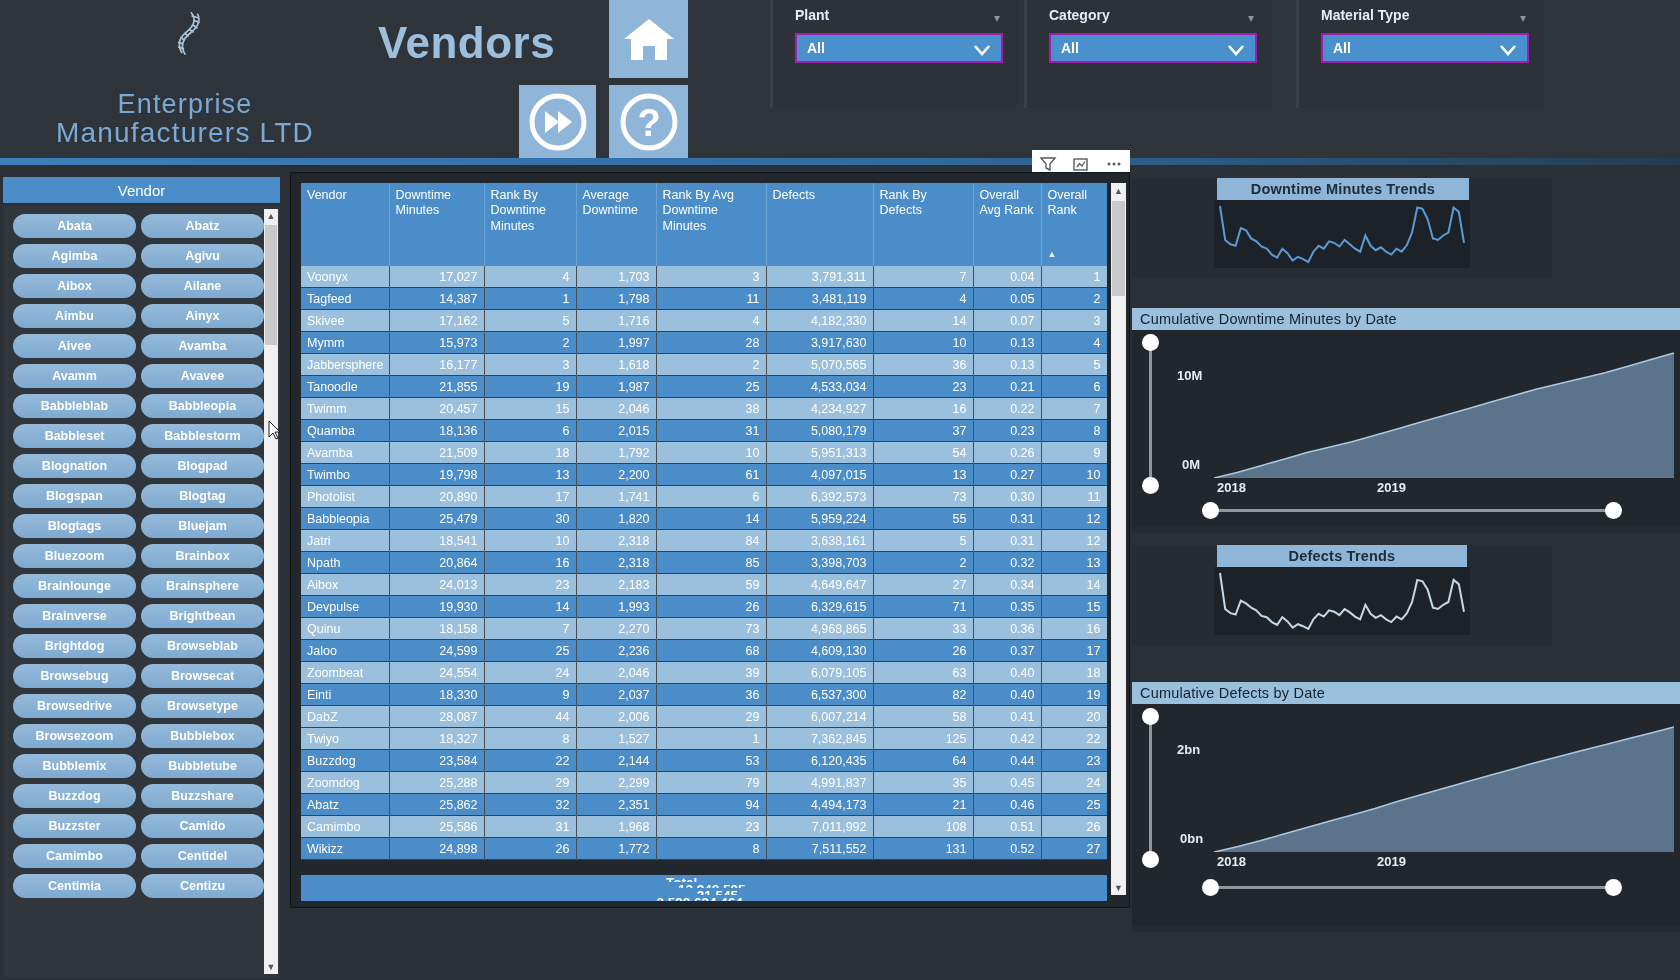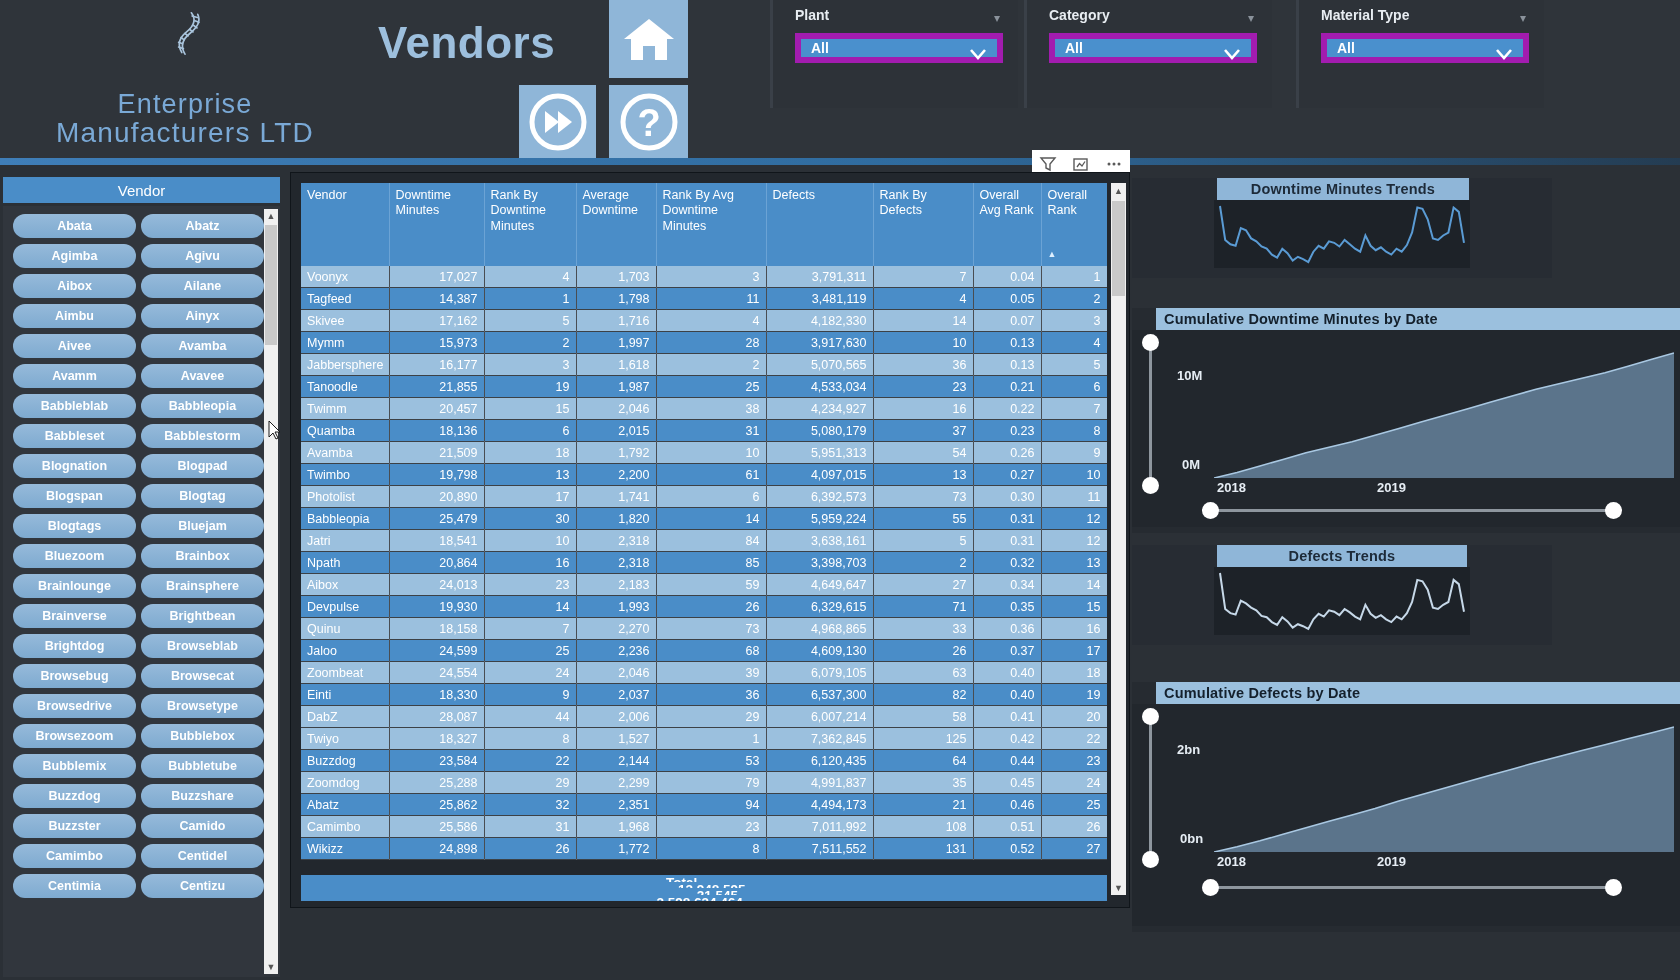--- a/index.html
+++ b/index.html
@@ -54,21 +54,21 @@
   .slicer-card.c3 { left: 1296px; width: 248px; }
   .slicer-label {
     position: absolute; left: 22px; top: 7px;
     color: #e8edf2; font-size: 14px; font-weight: bold;
   }
   .slicer-caret-sm {
     position: absolute; right: 18px; top: 11px; color: #8a929b; font-size: 12px;
   }
   .slicer-select {
     position: absolute; left: 22px; top: 33px; width: 208px; height: 30px;
-    background: #4a90cd; border: 6px solid #a21caf;
+    background: #4a90cd; border: 2px solid #a21caf;
     display: flex; align-items: center; cursor: pointer;
   }
   .slicer-value { color: #ffffff; font-size: 14px; padding-left: 10px; font-weight: bold; }
   .slicer-caret { position: absolute; right: 8px; top: 4px; }
 
   
   .vendor-panel {
     position: absolute; left: 3px; top: 177px; width: 277px; height: 800px;
     background: #2b3036;
   }
@@ -158,22 +158,22 @@
 
   .spark-card { position: absolute; background: #272c33; }
   .spark-title {
     background: #8fb6d8; color: #1d2a38; font-size: 14.5px; font-weight: bold;
     text-align: center; padding: 3px 0; letter-spacing: 0.2px;
   }
   .spark-plot { background: #1d2228; }
 
   .area-card { position: absolute; background: #262b31; }
   .area-title {
-    background: #9bc0de; color: #14202c; font-size: 14.5px; font-weight: bold;
-    padding: 3px 12px 3px 8px; letter-spacing: 0.2px; margin-left: 24px;
+    background: #9bc0de; color: #14202c; font-size: 14.5px; font-weight: normal;
+    padding: 3px 12px 3px 8px; letter-spacing: 0.2px;
   }
   .area-plot { position: relative; background: #22272d; }
   .axis-lab { position: absolute; color: #e6edf4; font-size: 13px; font-weight: bold; }
   .slider-v { position: absolute; width: 16px; }
   .slider-v .track { position: absolute; left: 7px; top: 8px; width: 3px; background: #8e969e; }
   .knob { position: absolute; width: 17px; height: 17px; border-radius: 50%; background: #ffffff; }
   .slider-h { position: absolute; height: 16px; }
   .slider-h .track { position: absolute; left: 8px; top: 7px; height: 3px; background: #8e969e; }
 </style>
 </head>

